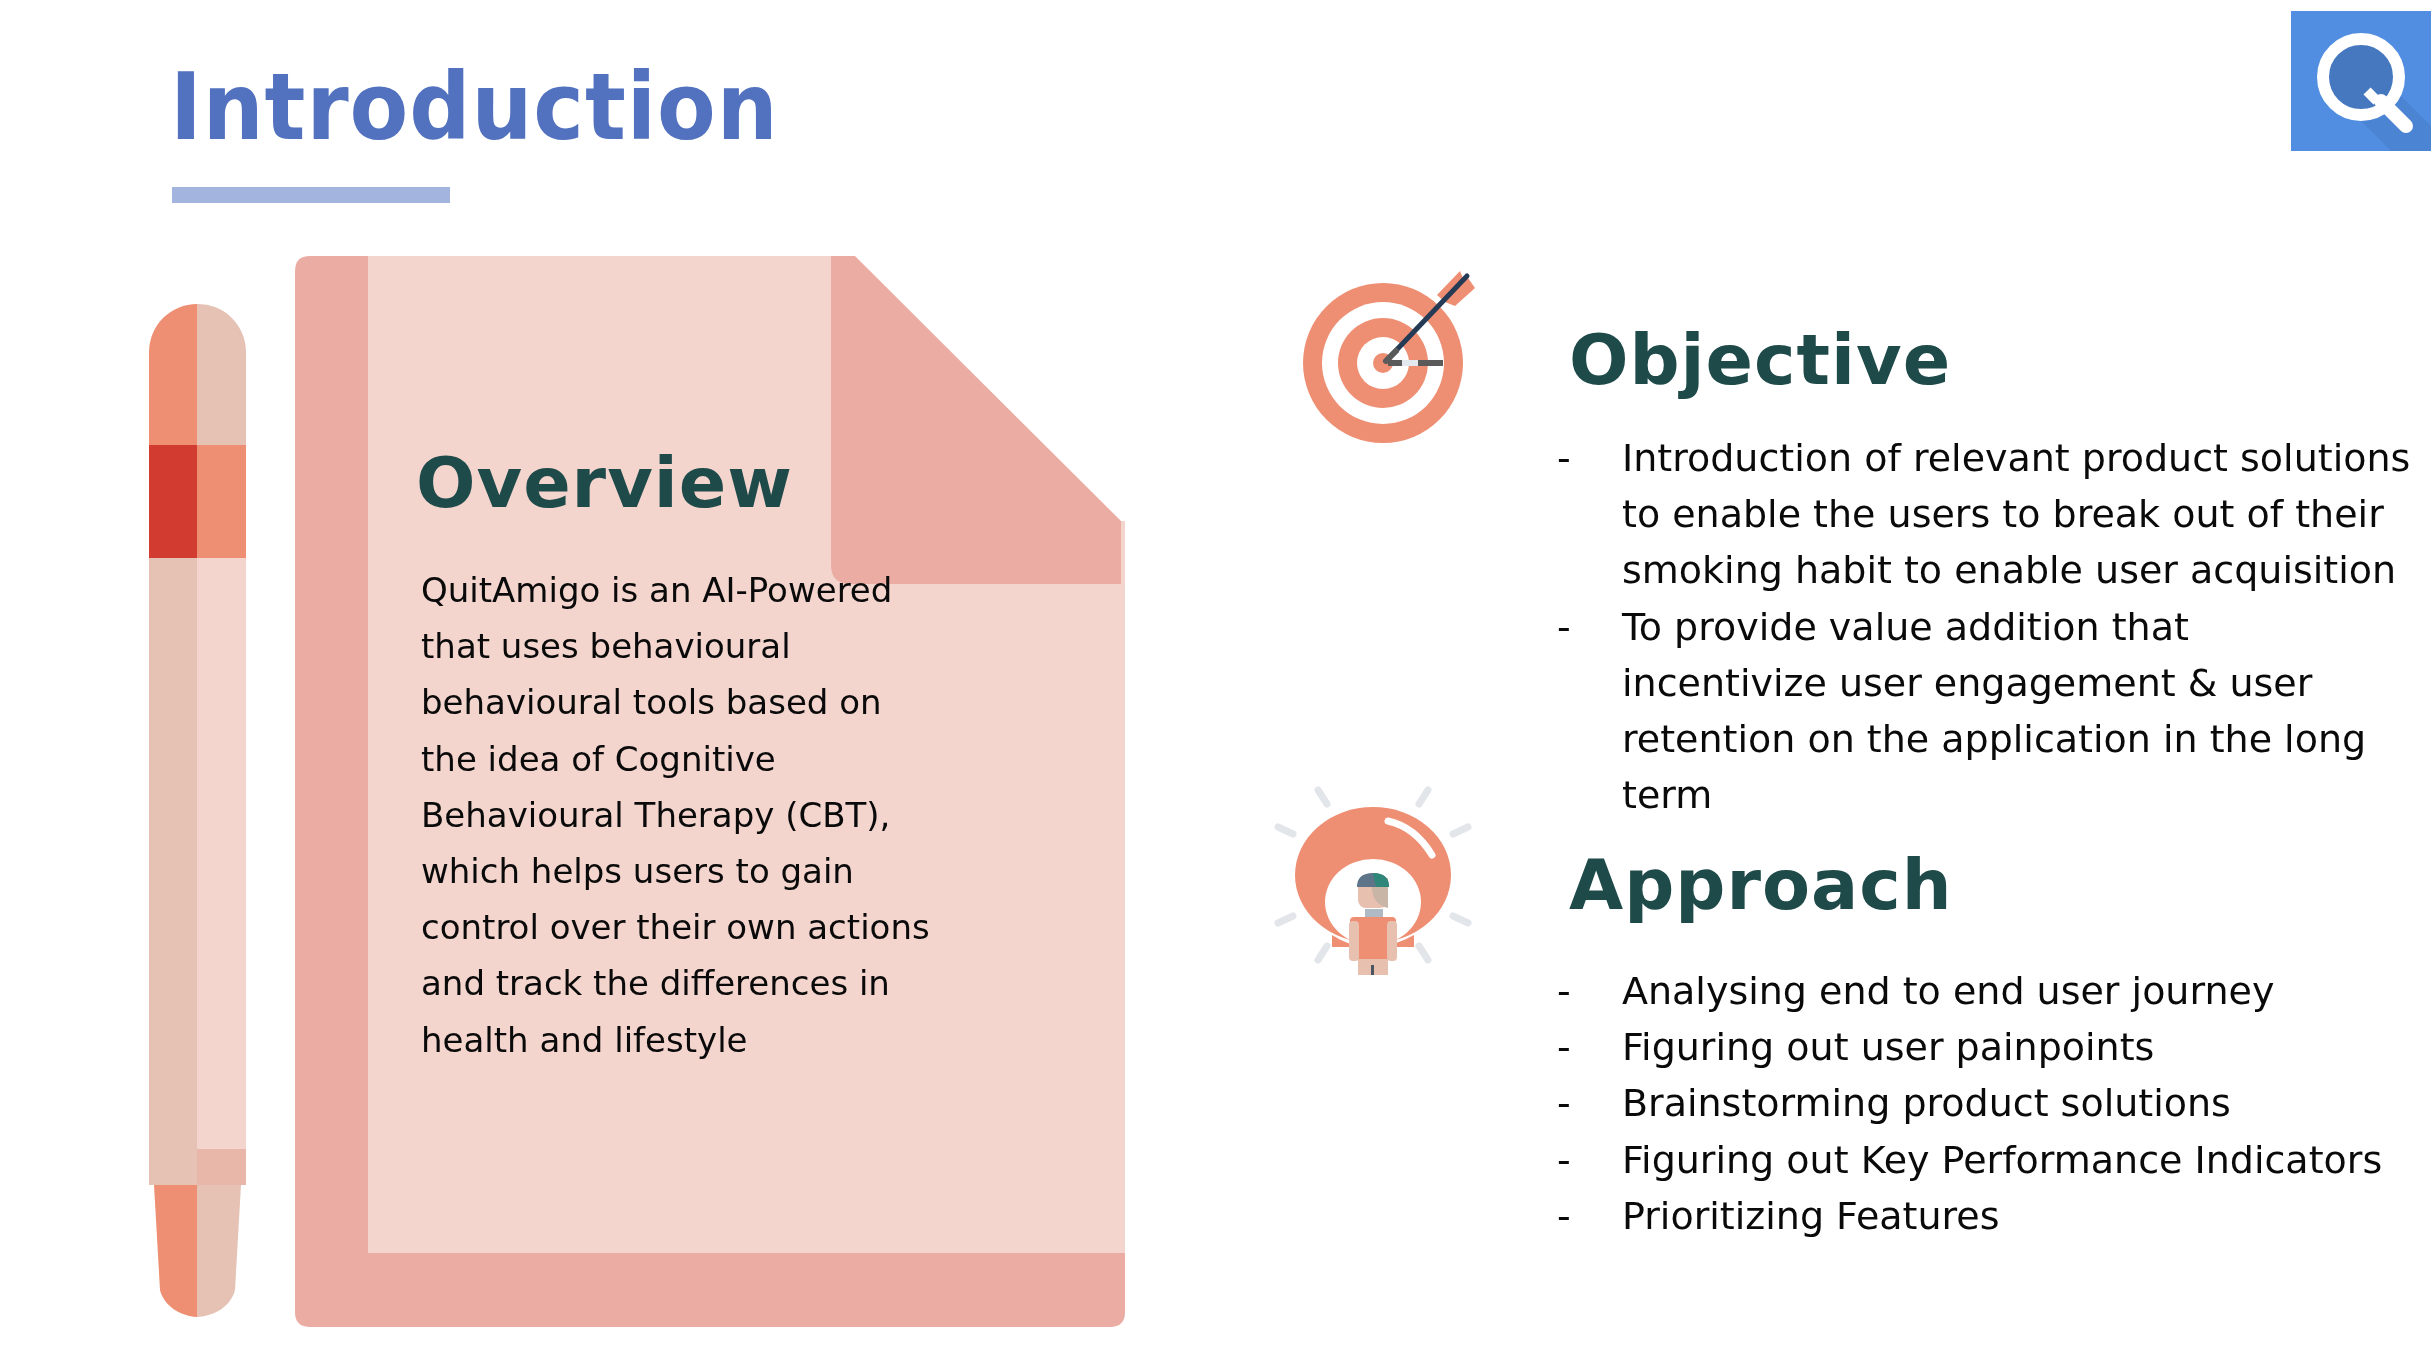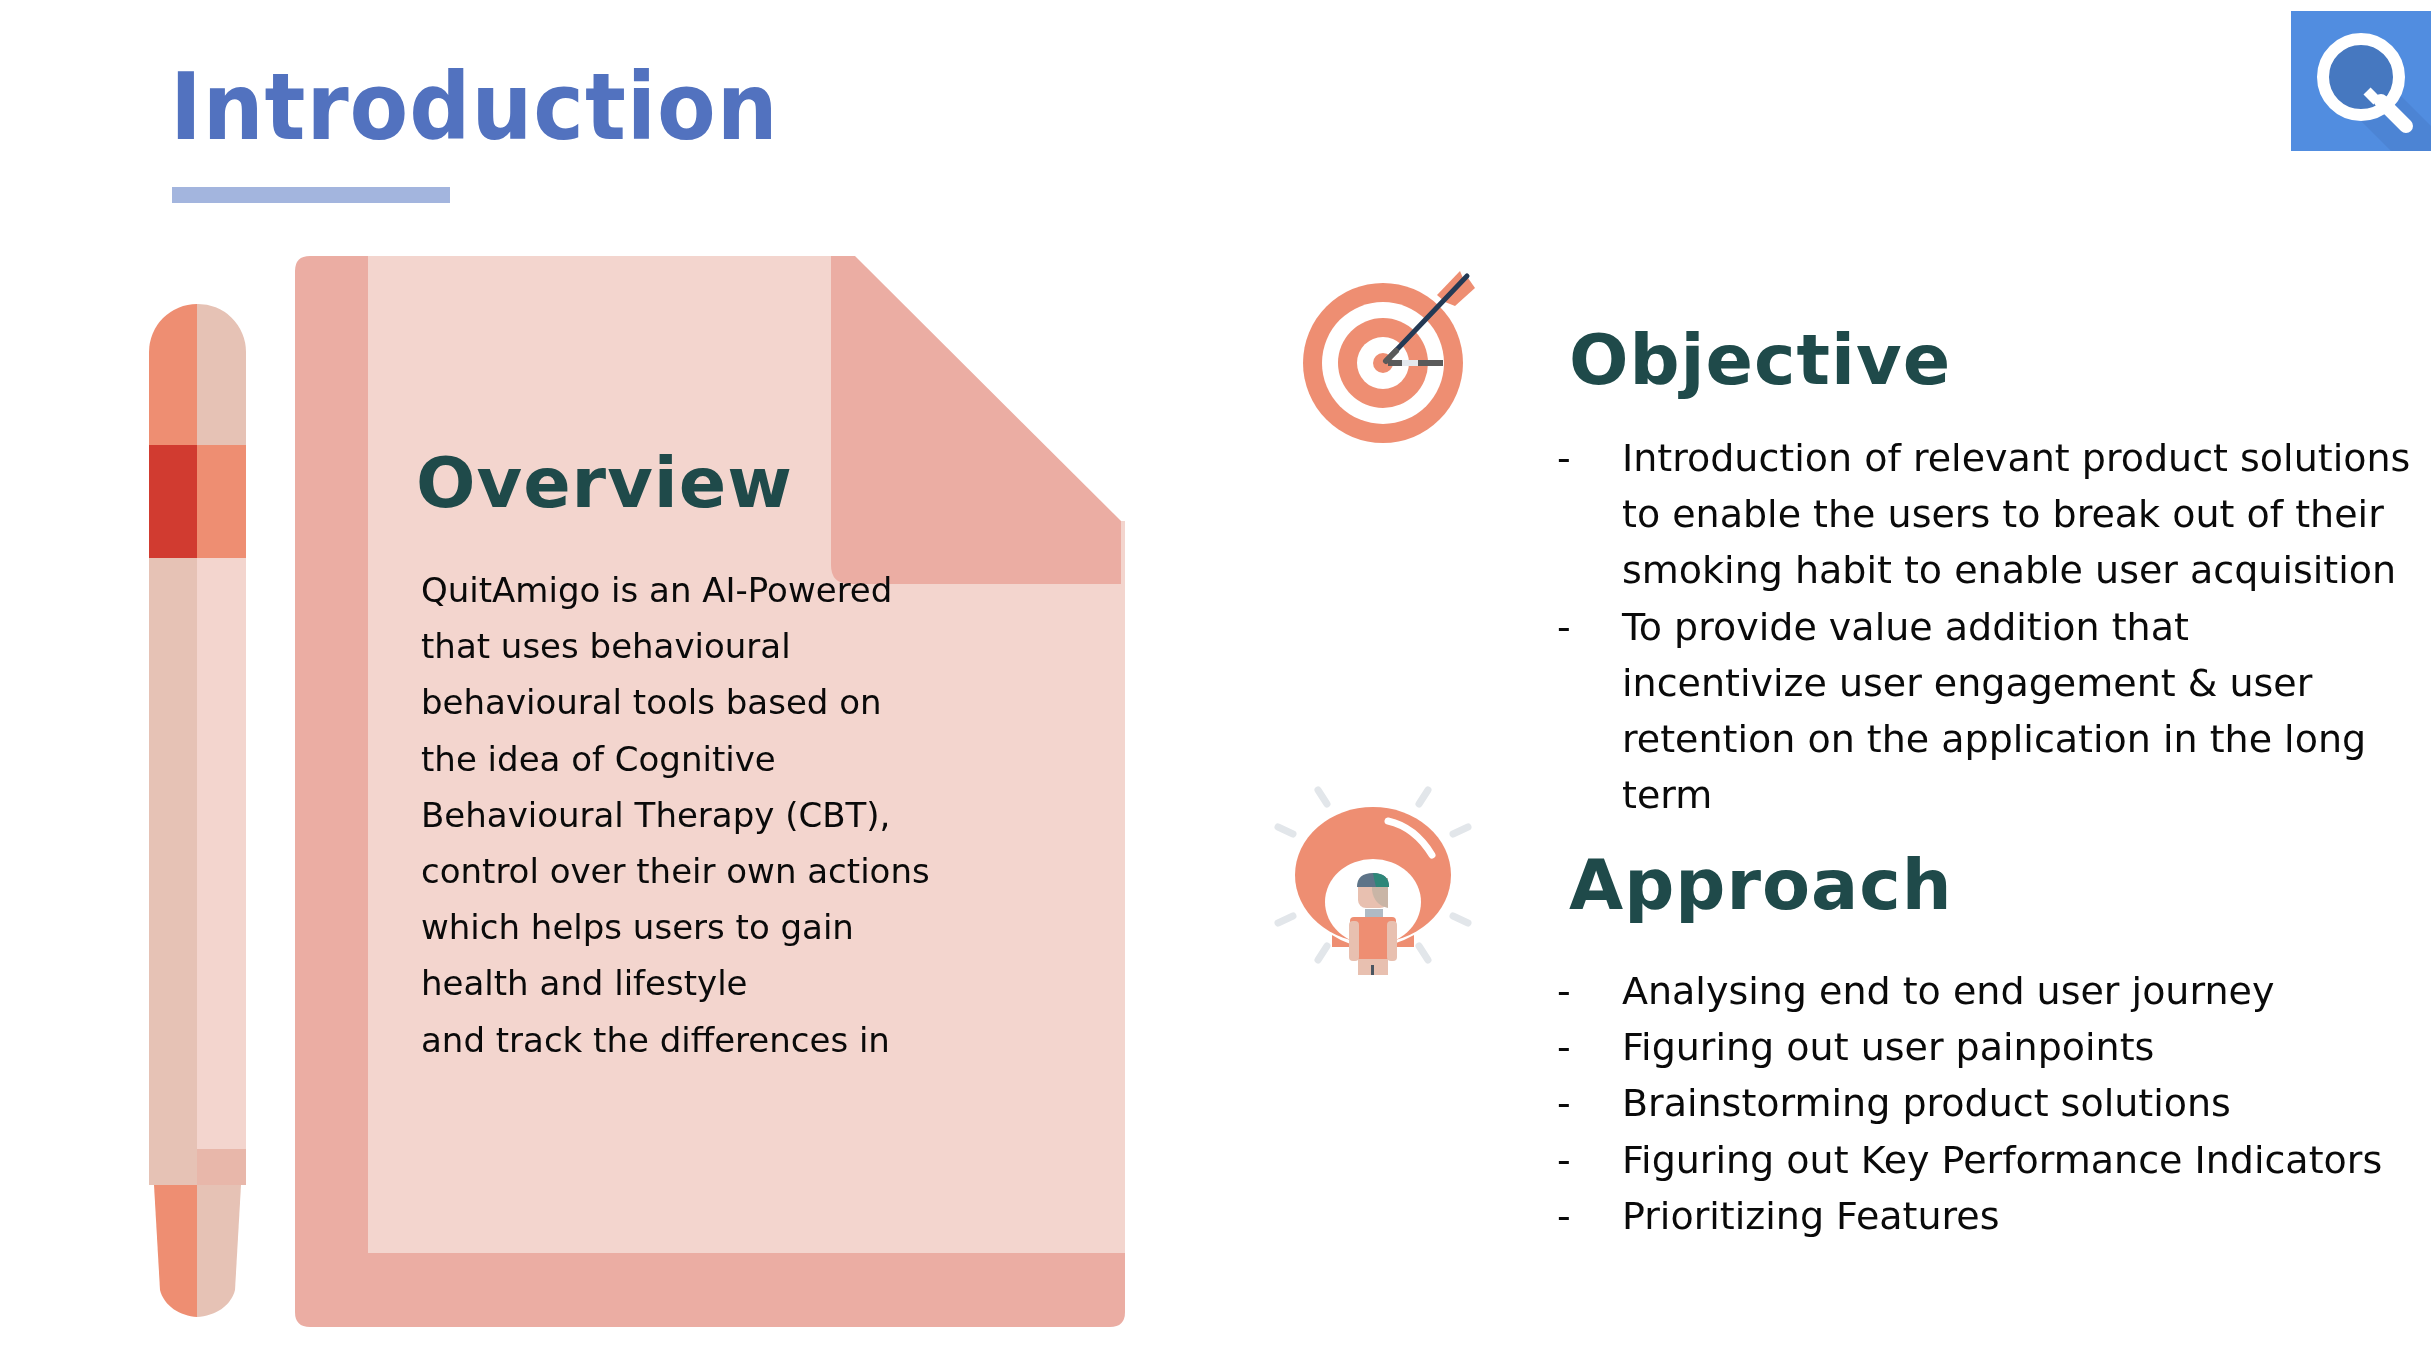--- a/index.html
+++ b/index.html
@@ -115,24 +115,24 @@
   </svg>
 </div>
 
 <h2 id="overview-heading" class="abs">Overview</h2>
 <p id="overview-body" class="abs">
   <span>QuitAmigo is an AI-Powered</span>
   <span>that uses behavioural</span>
   <span>behavioural tools based on</span>
   <span>the idea of Cognitive</span>
   <span>Behavioural Therapy (CBT),</span>
+  <span>which helps users to gain</span>
   <span>control over their own actions</span>
-  <span>which helps users to gain</span>
+  <span>and track the differences in</span>
   <span>health and lifestyle</span>
-  <span>and track the differences in</span>
 </p>
 
 <div id="target-icon" class="abs">
   <svg width="220" height="200" viewBox="0 0 220 200">
 
     <circle cx="83" cy="113" r="80" fill="#EE8E72"></circle>
     <circle cx="83" cy="113" r="61" fill="#ffffff"></circle>
     <circle cx="83" cy="113" r="45" fill="#EE8E72"></circle>
     <circle cx="83" cy="113" r="26" fill="#ffffff"></circle>
     <circle cx="83" cy="113" r="10" fill="#EE8E72"></circle>

